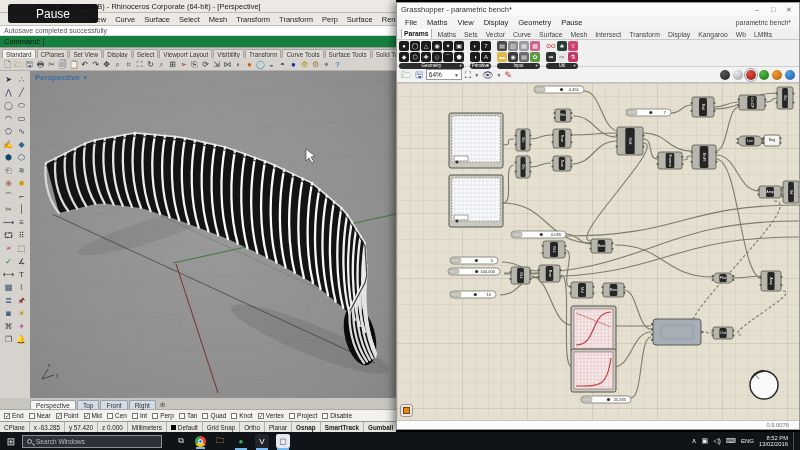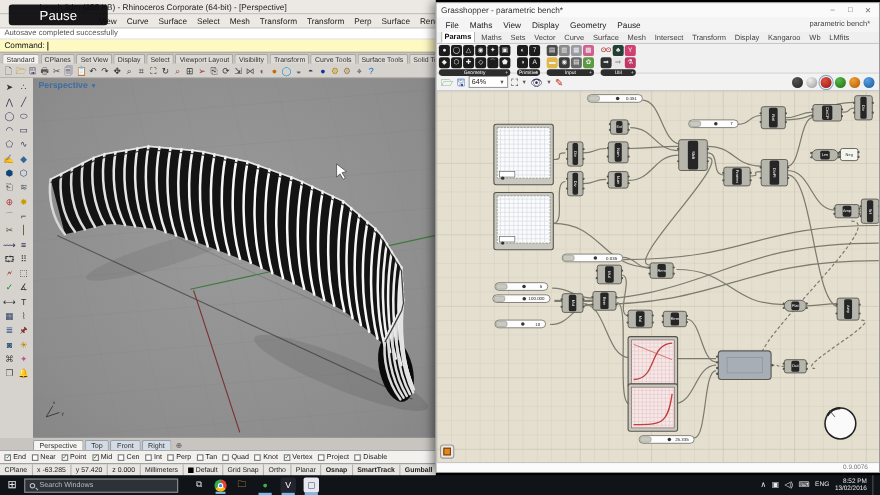--- a/index.html
+++ b/index.html
@@ -5,21 +5,21 @@
   html,body{margin:0;padding:0;background:#000;}
   *{box-sizing:border-box;font-family:"Liberation Sans",sans-serif;}
   #screen{position:relative;width:800px;height:450px;background:#000;overflow:hidden;}
 
   
   #rhino{position:absolute;left:0;top:0;width:396px;height:432px;background:#d6d3ce;}
   .rh-titlebar{height:13px;background:#ece9e4;display:flex;align-items:center;font-size:7.5px;color:#222;padding-left:36px;white-space:nowrap;overflow:hidden;border-bottom:1px solid #bbb;}
   .rh-menubar{height:13px;display:flex;align-items:center;gap:9px;font-size:7.5px;color:#222;padding-left:90px;background:#ece9e4;border-bottom:1px solid #c2bfb8;white-space:nowrap;overflow:hidden;}
   .rh-menubar span{cursor:default;}
   .rh-history{height:10px;background:#fff;font-size:7px;color:#555;padding:1px 4px;border-bottom:1px solid #ddd;white-space:nowrap;}
-  .rh-command{height:12px;background:#fef9c3;font-size:7.5px;color:#111;padding:1px 4px;border-bottom:1px solid #999;display:flex;align-items:center;gap:2px;}
+  .rh-command{height:12px;background:#15803d;font-size:7.5px;color:#111;padding:1px 4px;border-bottom:1px solid #999;display:flex;align-items:center;gap:2px;}
   .caret{display:inline-block;width:1px;height:8px;background:#333;}
   .rh-tabs{height:10px;display:flex;align-items:flex-end;gap:1px;padding-left:2px;background:#c8c5c0;font-size:6.3px;color:#333;white-space:nowrap;overflow:hidden;}
   .rh-tab{padding:1px 3px 0 3px;background:#dedbd6;border:1px solid #a8a5a0;border-bottom:none;border-radius:2px 2px 0 0;}
   .rh-tab.active{background:#f4f2ee;}
   .rh-toolbar{height:13px;background:#d6d3ce;display:flex;align-items:center;gap:2px;padding:0 3px;border-bottom:1px solid #b5b2ac;overflow:hidden;}
   .rh-toolbar .ticon{font-size:8px;line-height:9px;width:9px;text-align:center;}
   .rh-main{position:relative;display:flex;height:327px;}
   .rh-sidebar{width:30px;background:#d6d3ce;display:grid;grid-template-columns:13px 13px;gap:0;padding:2px 0 0 2px;align-content:start;}
   .rh-sidebar .sicon{width:13px;height:13px;font-size:8px;line-height:13px;text-align:center;}
   #rh-vp{position:relative;flex:1;background:radial-gradient(ellipse at 50% 45%, #9a9a9a 0%, #8d8d8d 75%, #868686 100%);overflow:hidden;}

